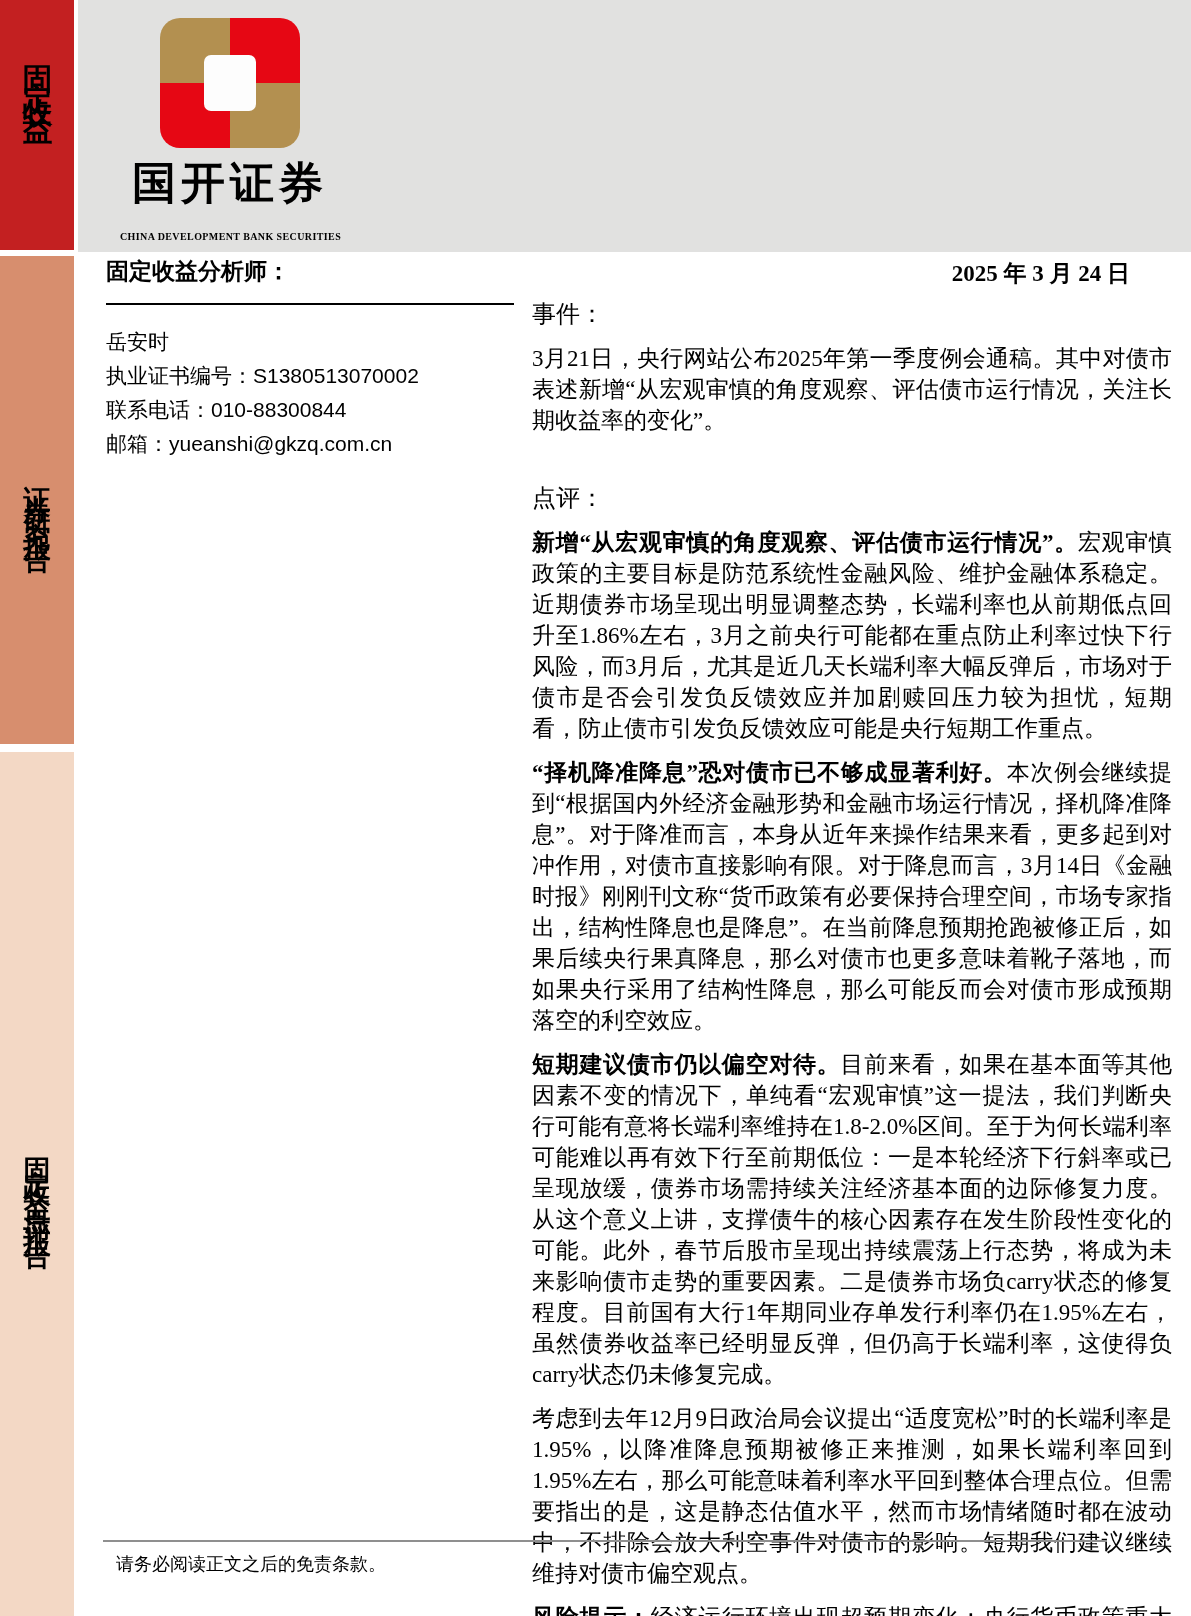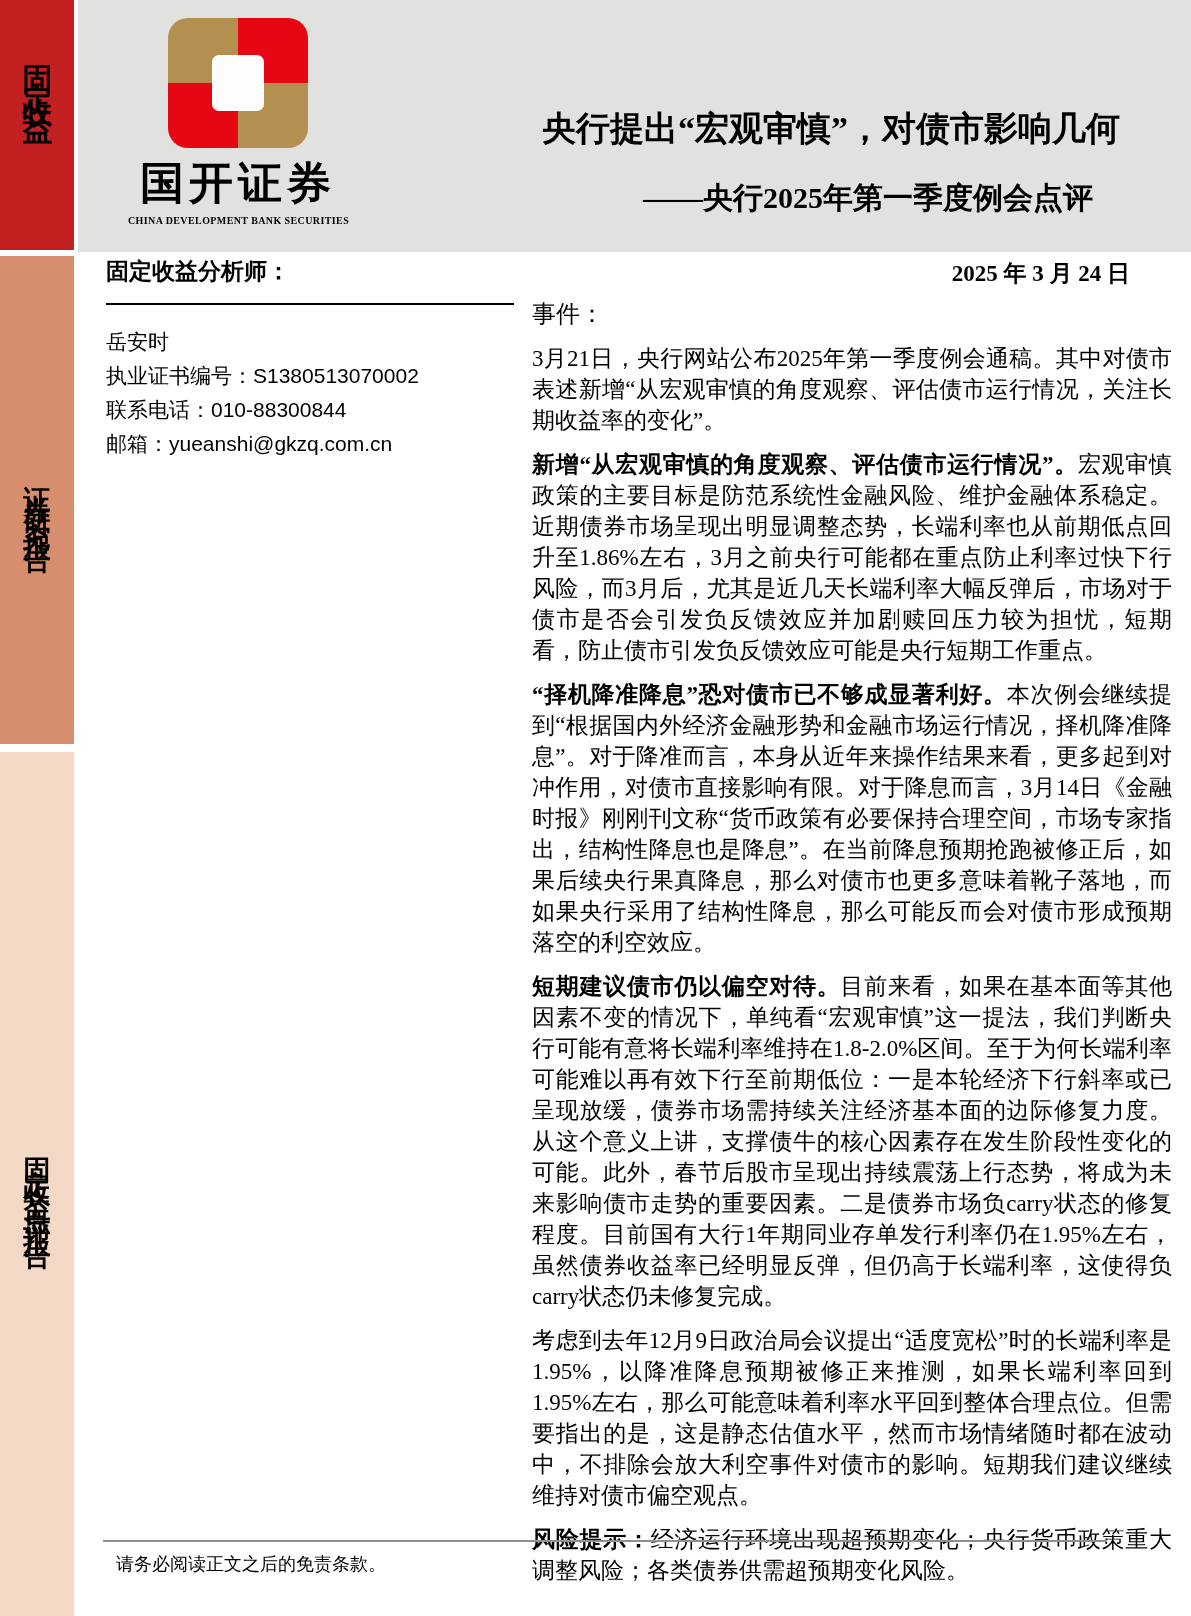--- a/index.html
+++ b/index.html
@@ -38,21 +38,21 @@
 
   
   .header-band {
     position: absolute;
     left: 78px; top: 0;
     width: 1113px; height: 252px;
     background: #e1e1e0;
   }
 
   
-  .logo-wrap { position: absolute; left: 50px; top: 18px; width: 220px; text-align: center; }
+  .logo-wrap { position: absolute; left: 42px; top: 18px; width: 220px; text-align: center; }
   .logo-mark {
     position: relative;
     width: 140px; height: 130px;
     margin: 0 auto;
     border-radius: 20px;
     overflow: hidden;
     display: grid;
     grid-template-columns: 1fr 1fr;
     grid-template-rows: 1fr 1fr;
   }
@@ -68,21 +68,21 @@
     border-radius: 7px;
   }
   .logo-cn {
     margin-top: 6px;
     font-size: 44px;
     font-weight: 700;
     letter-spacing: 5px;
     white-space: nowrap;
   }
   .logo-en {
-    margin-top: 2px;
+    margin-top: 18px;
     font-size: 10px;
     font-weight: 700;
     letter-spacing: 0.4px;
     white-space: nowrap;
   }
 
   
   .title-block {
     position: absolute;
     right: 71px; top: 106px;
@@ -178,42 +178,39 @@
       <div class="logo-mark">
         <div class="q-tl"></div>
         <div class="q-tr"></div>
         <div class="q-bl"></div>
         <div class="q-br"></div>
         <div class="logo-center"></div>
       </div>
       <div class="logo-cn">国开证券</div>
       <div class="logo-en">CHINA DEVELOPMENT BANK SECURITIES</div>
     </div>
-    <div class="title-block">
-      <div class="report-title">央行提出“宏观审慎”，对债市影响几何</div>
-      <div class="report-subtitle">——央行2025年第一季度例会点评</div>
-    </div>
   </div>
 
   <div class="report-date">2025 年 3 月 24 日</div>
 
   <div class="analyst-col">
     <div class="col-heading">固定收益分析师：</div>
     <div class="analyst-info">
       <div class="info-line">岳安时</div>
       <div class="info-line"><span>执业证书编号：</span><span class="info-value">S1380513070002</span></div>
       <div class="info-line"><span>联系电话：</span><span class="info-value">010-88300844</span></div>
       <div class="info-line"><span>邮箱：</span><span class="info-value">yueanshi@gkzq.com.cn</span></div>
     </div>
   </div>
 
   <div class="main-col">
     <div class="section-heading">事件：</div>
     <p class="body-para">3月21日，央行网站公布2025年第一季度例会通稿。其中对债市表述新增“从宏观审慎的角度观察、评估债市运行情况，关注长期收益率的变化”。</p>
 
+    <div class="section-heading comment-heading">点评：</div>
     <div id="paragraphs-container">
   <p class="body-para"><span class="para-lead">新增“从宏观审慎的角度观察、评估债市运行情况”。</span><span class="para-text">宏观审慎政策的主要目标是防范系统性金融风险、维护金融体系稳定。近期债券市场呈现出明显调整态势，长端利率也从前期低点回升至1.86%左右，3月之前央行可能都在重点防止利率过快下行风险，而3月后，尤其是近几天长端利率大幅反弹后，市场对于债市是否会引发负反馈效应并加剧赎回压力较为担忧，短期看，防止债市引发负反馈效应可能是央行短期工作重点。</span></p>
 
   <p class="body-para"><span class="para-lead">“择机降准降息”恐对债市已不够成显著利好。</span><span class="para-text">本次例会继续提到“根据国内外经济金融形势和金融市场运行情况，择机降准降息”。对于降准而言，本身从近年来操作结果来看，更多起到对冲作用，对债市直接影响有限。对于降息而言，3月14日《金融时报》刚刚刊文称“货币政策有必要保持合理空间，市场专家指出，结构性降息也是降息”。在当前降息预期抢跑被修正后，如果后续央行果真降息，那么对债市也更多意味着靴子落地，而如果央行采用了结构性降息，那么可能反而会对债市形成预期落空的利空效应。</span></p>
 
   <p class="body-para"><span class="para-lead">短期建议债市仍以偏空对待。</span><span class="para-text">目前来看，如果在基本面等其他因素不变的情况下，单纯看“宏观审慎”这一提法，我们判断央行可能有意将长端利率维持在1.8-2.0%区间。至于为何长端利率可能难以再有效下行至前期低位：一是本轮经济下行斜率或已呈现放缓，债券市场需持续关注经济基本面的边际修复力度。从这个意义上讲，支撑债牛的核心因素存在发生阶段性变化的可能。此外，春节后股市呈现出持续震荡上行态势，将成为未来影响债市走势的重要因素。二是债券市场负carry状态的修复程度。目前国有大行1年期同业存单发行利率仍在1.95%左右，虽然债券收益率已经明显反弹，但仍高于长端利率，这使得负carry状态仍未修复完成。</span></p>
 
   <p class="body-para"><span class="para-lead"></span><span class="para-text">考虑到去年12月9日政治局会议提出“适度宽松”时的长端利率是1.95%，以降准降息预期被修正来推测，如果长端利率回到1.95%左右，那么可能意味着利率水平回到整体合理点位。但需要指出的是，这是静态估值水平，然而市场情绪随时都在波动中，不排除会放大利空事件对债市的影响。短期我们建议继续维持对债市偏空观点。</span></p>
 
   <p class="body-para"><span class="para-lead">风险提示：</span><span class="para-text">经济运行环境出现超预期变化；央行货币政策重大调整风险；各类债券供需超预期变化风险。</span></p>

